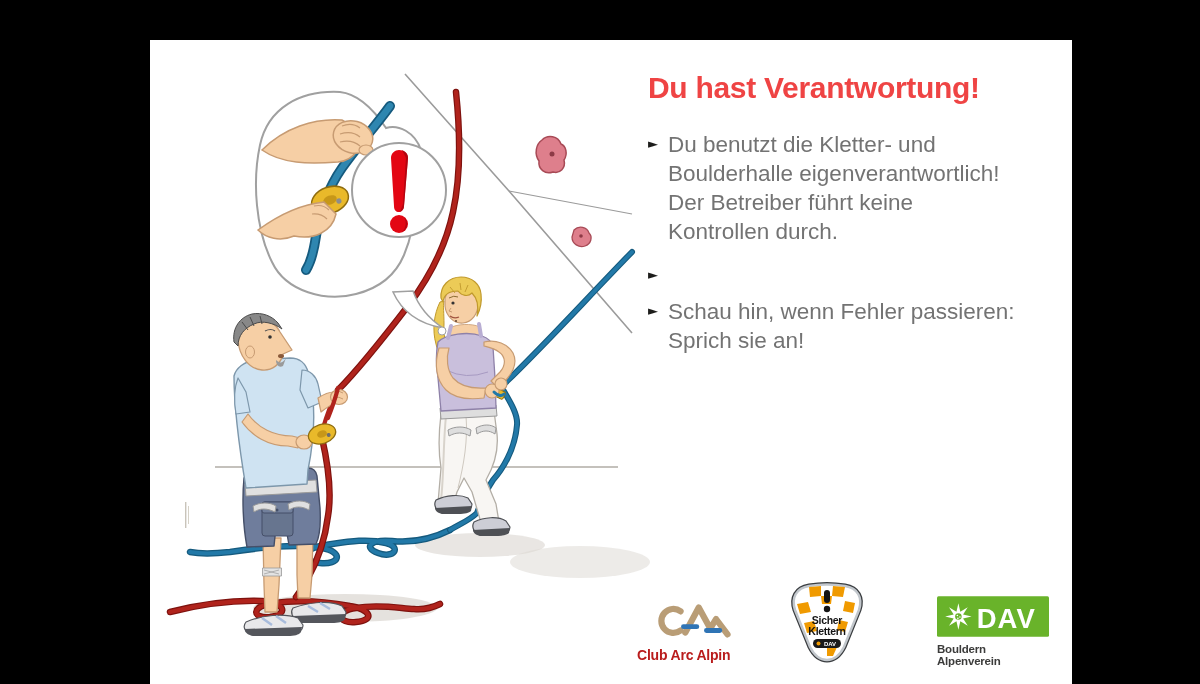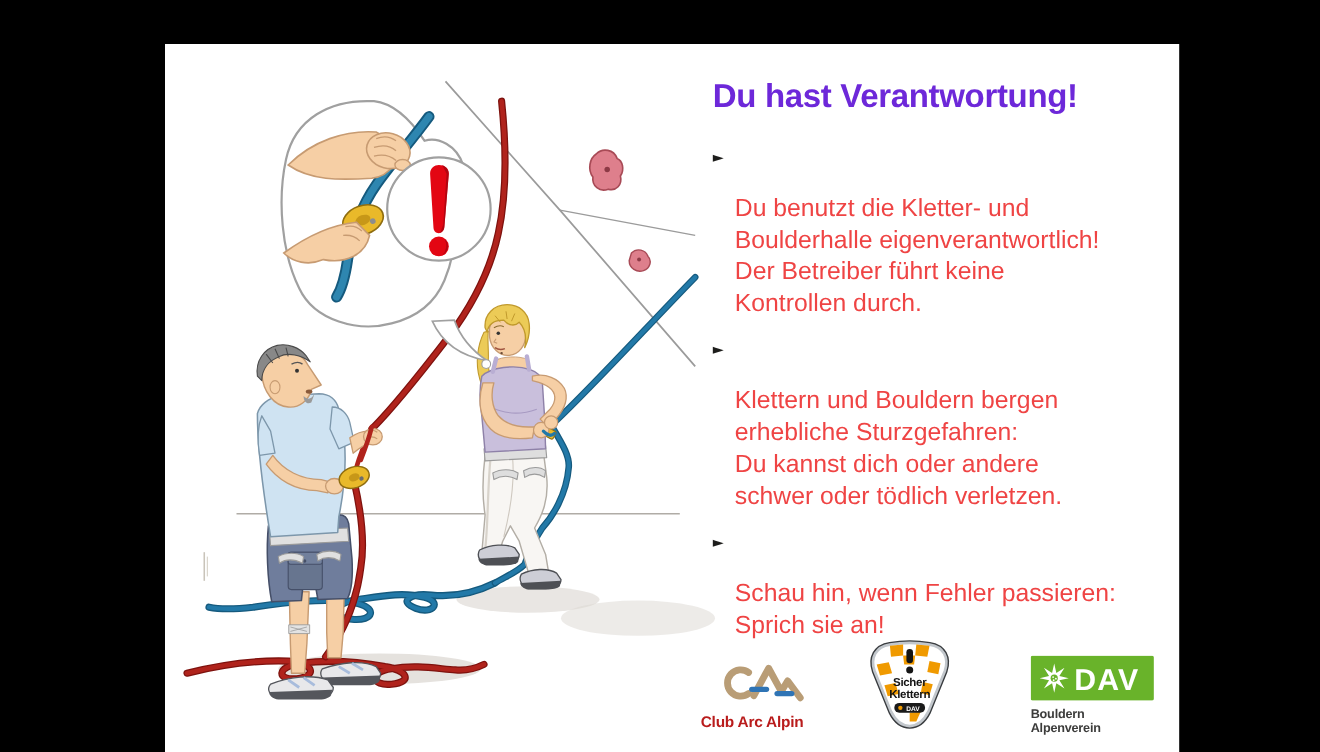--- a/index.html
+++ b/index.html
@@ -15,29 +15,29 @@
     left:150px;top:40px;width:922px;height:644px;
     background:#fff;
   }
   .illustration{position:absolute;left:0;top:0;width:922px;height:644px;}
   .text-panel{
     position:absolute;left:498px;top:30px;width:420px;
     color:#1d1d1b;
   }
   .headline{
     font-size:30px;font-weight:bold;letter-spacing:-0.3px;
-    color:#6d28d9;line-height:36px;margin:0 0 24px 0;
+    color:#ef4444;line-height:36px;margin:0 0 24px 0;
   }
   .bullet{display:flex;margin-bottom:15px;}
   .bullet-marker{
     flex:0 0 20px;font-size:13px;padding-top:6px;color:#1d1d1b;
     font-family:"DejaVu Sans", sans-serif;
   }
   .bullet-text{
-    font-size:22.5px;line-height:29px;white-space:pre-line;color:#ef4444;margin-top:44px;
+    font-size:22.5px;line-height:29px;white-space:pre-line;color:#737373;
   }
   .logo{position:absolute;}
   .logo-caa{left:487px;top:556px;width:112px;}
   .logo-caa .caa-label{
     font-size:14px;font-weight:bold;color:#b91c1c;margin-top:1px;letter-spacing:-0.2px;
   }
   .logo-badge{left:637px;top:538px;width:80px;height:88px;}
   .logo-dav{left:787px;top:556px;width:112px;}
   .logo-dav .dav-sub{
     font-size:11.5px;font-weight:bold;color:#3c3c3b;margin-top:2px;letter-spacing:-0.2px;
@@ -209,24 +209,20 @@
     <div class="bullet">
       <span class="bullet-marker">►</span>
       <div class="bullet-text">Du benutzt die Kletter- und
 Boulderhalle eigenverantwortlich!
 Der Betreiber führt keine
 Kontrollen durch.</div>
     </div>
 
     <div class="bullet">
       <span class="bullet-marker">►</span>
-      <div class="bullet-text">Klettern und Bouldern bergen
-erhebliche Sturzgefahren:
-Du kannst dich oder andere
-schwer oder tödlich verletzen.</div>
     </div>
 
     <div class="bullet">
       <span class="bullet-marker">►</span>
       <div class="bullet-text">Schau hin, wenn Fehler passieren:
 Sprich sie an!</div>
     </div>
   </div>
 
   <div class="logo logo-caa">

